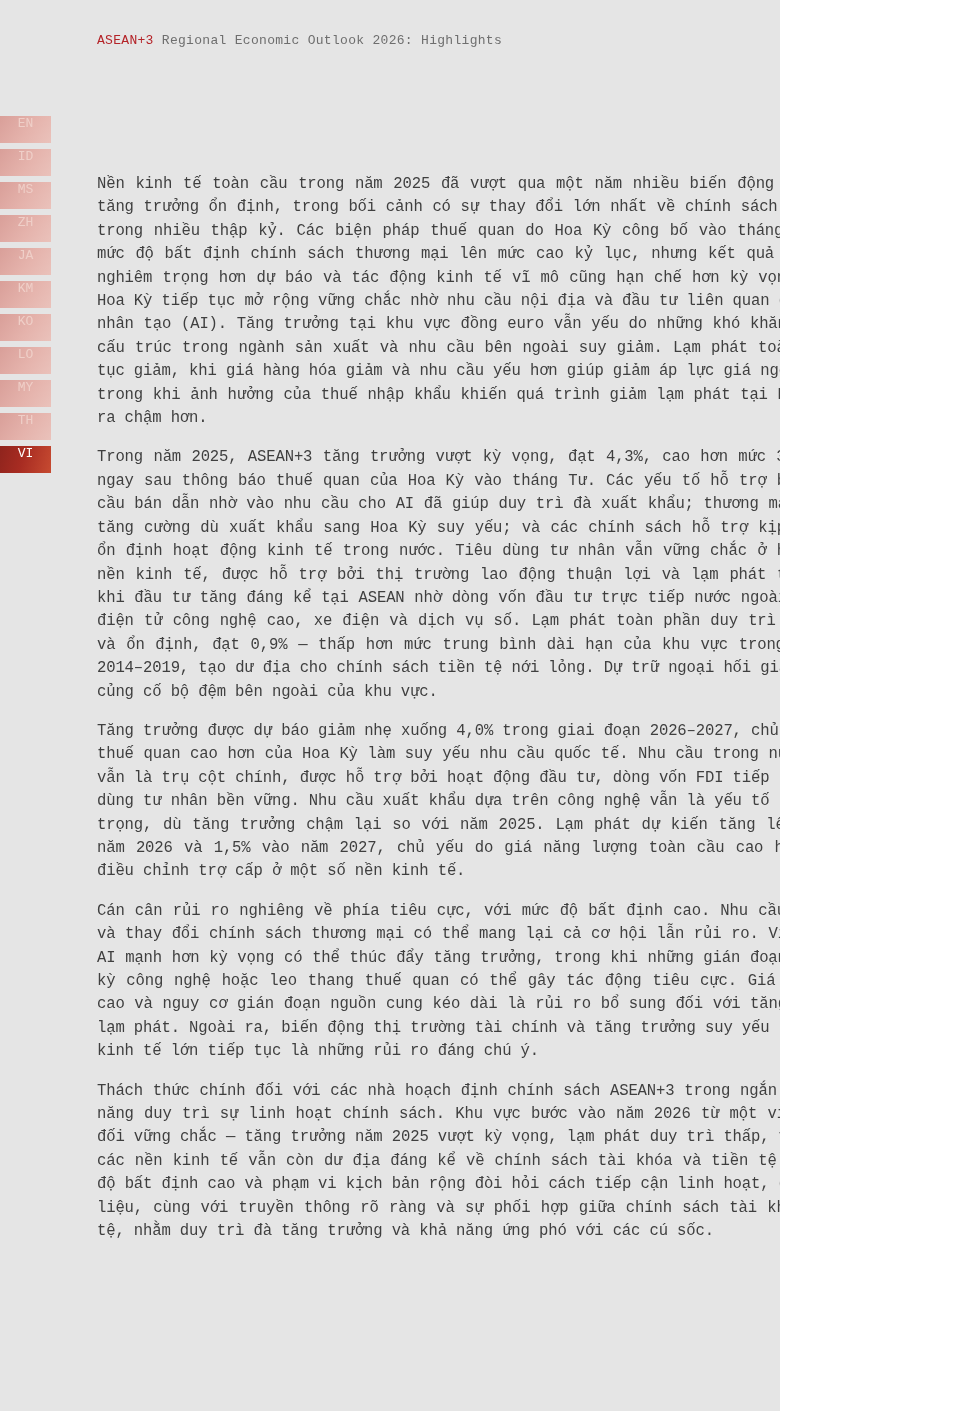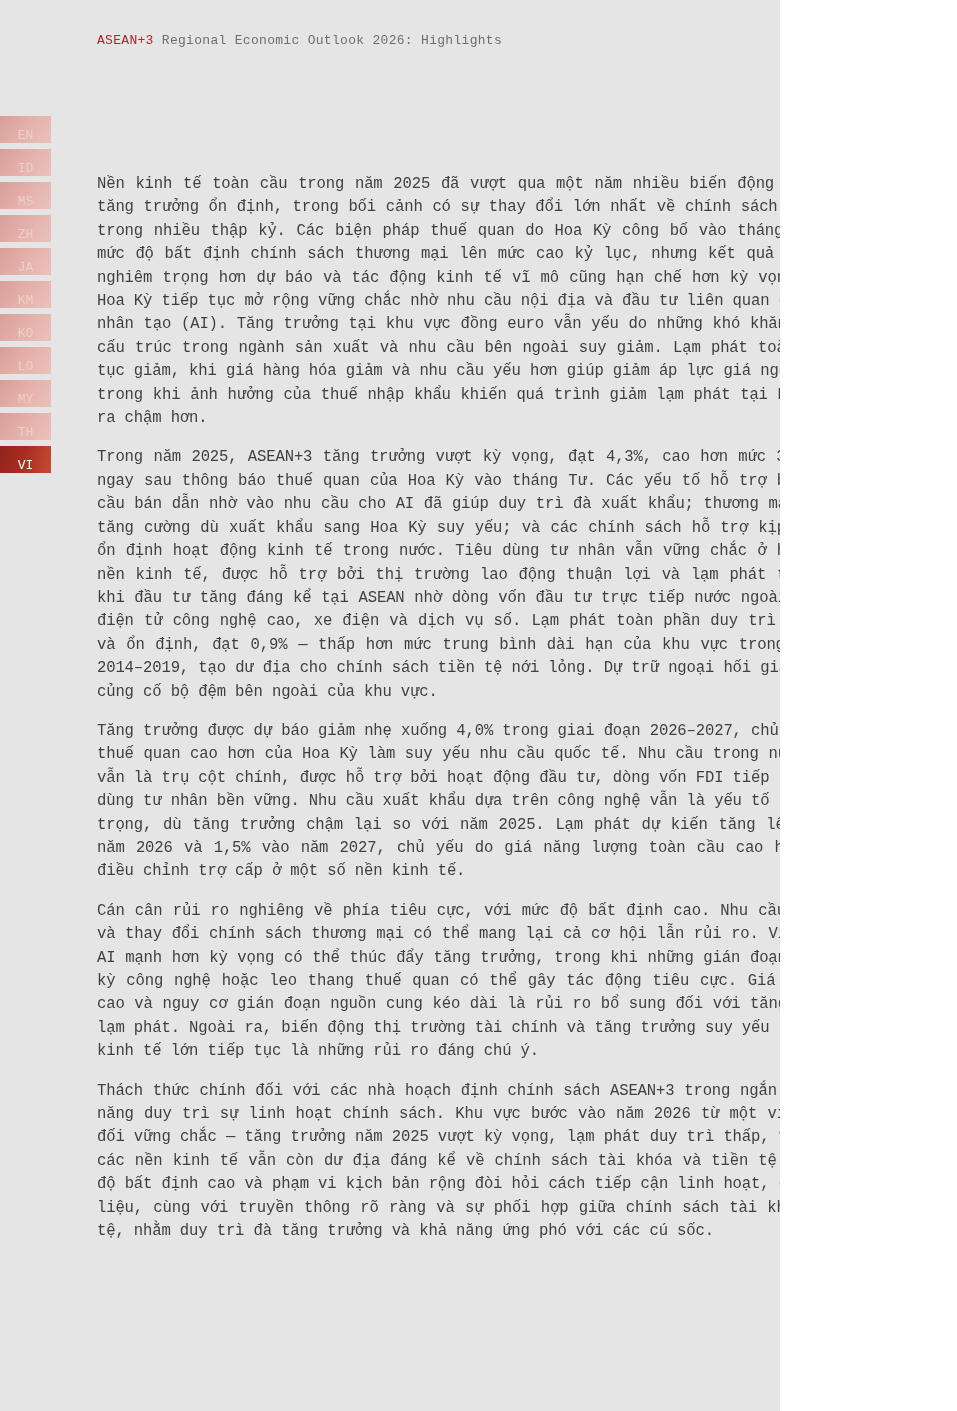--- a/index.html
+++ b/index.html
@@ -18,21 +18,21 @@
   }
   .content {
     position:absolute; left:97px; top:157px; width:783px;
     font-size:15.6px; line-height:23.4px; color:#3f3f3f;
     text-align:justify; letter-spacing:-0.15px;
   }
   .content p { margin:16px 0 15px 0; }
   .lang-sidebar { position:absolute; left:0; top:116px; width:51px; }
   .lang-tab {
     height:27px; margin-bottom:6px;
-    display:flex; align-items:flex-end; justify-content:center;
+    display:flex; align-items:flex-start; justify-content:center;
     font-size:13px; color:#efcfc8; cursor:pointer;
     background:linear-gradient(125deg,#d99f99 0%,#e5b3ac 55%,#eac2bb 100%);
   }
   .lang-tab.active {
     background:linear-gradient(105deg,#8f241d 0%,#a82c22 45%,#c74b31 100%);
     color:#ffffff;
   }
   .footnote {
     position:absolute; left:97px; top:1316px; width:790px;
     font-size:12.5px; font-style:italic; color:#7d7d7d; letter-spacing:0.1px;

